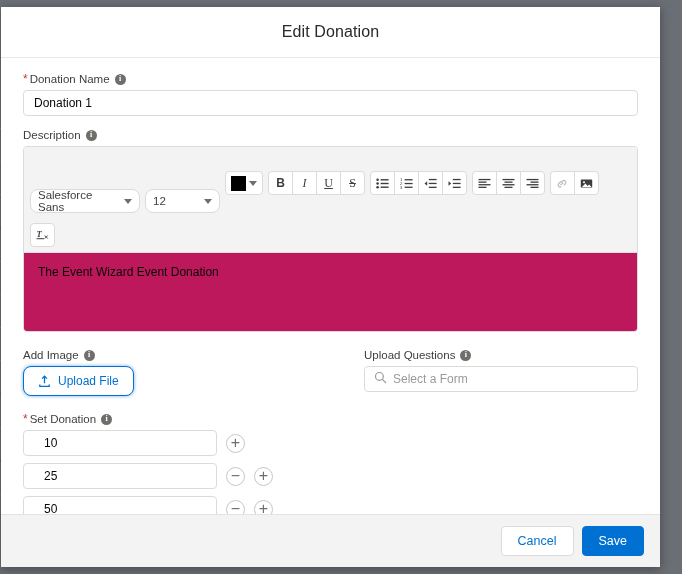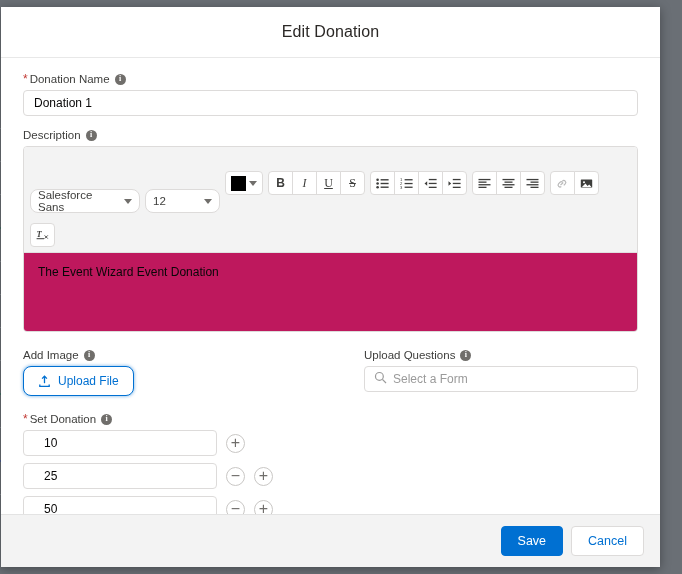--- a/index.html
+++ b/index.html
@@ -537,17 +537,17 @@
       <div class="amount-row">
         <input class="text-input" value="50" style="">
         <div class="circ-btn">−</div>
         <div class="circ-btn">+</div>
       </div>
     </div>
 
   </div>
 
   <div id="modal-footer">
+    <div class="btn" id="cancel-btn">Cancel</div>
     <div class="btn" id="save-btn">Save</div>
-    <div class="btn" id="cancel-btn">Cancel</div>
   </div>
 
 </div>
 
 </body></html>

